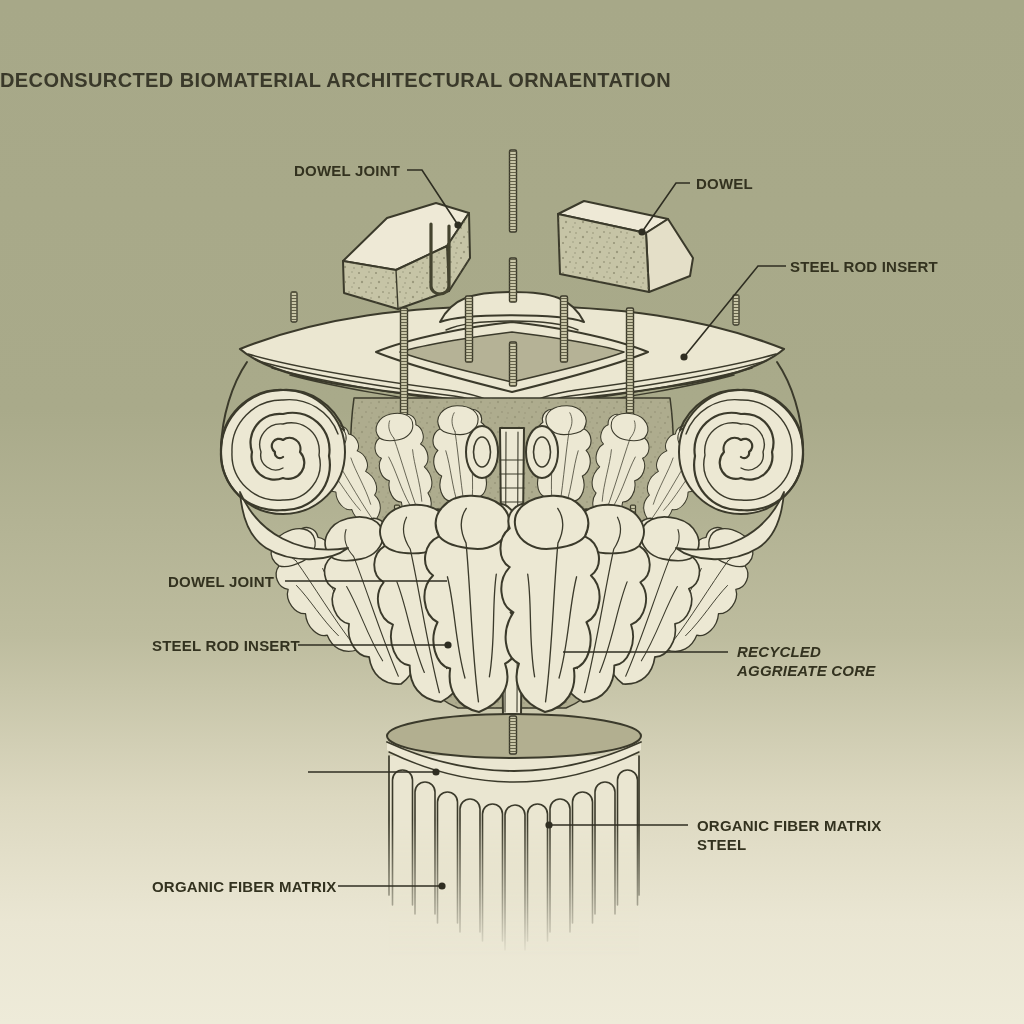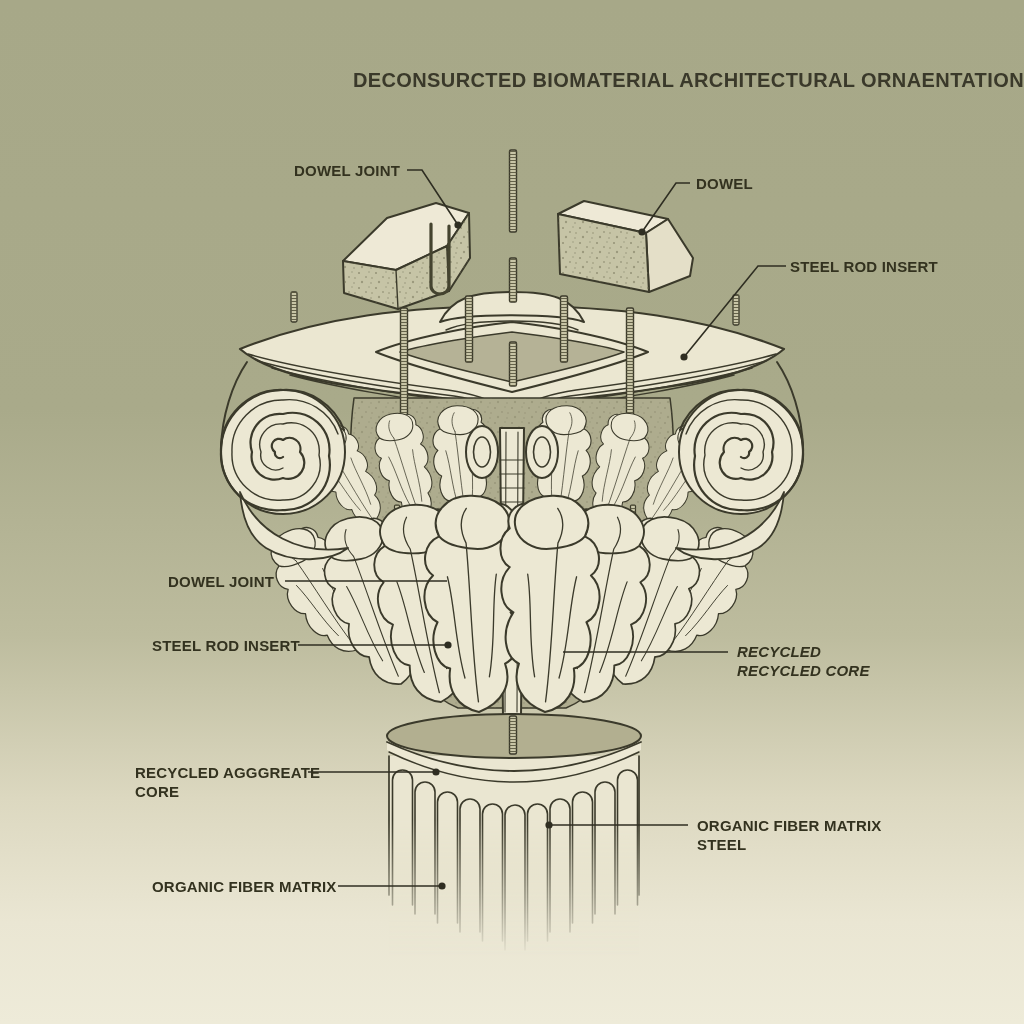--- a/index.html
+++ b/index.html
@@ -1,19 +1,19 @@
 <!DOCTYPE html>
 <html><head>
 <meta charset="utf-8">
 <style>
   html,body{margin:0;padding:0;background:#888;}
   #stage{position:relative;width:1024px;height:1024px;overflow:hidden;
          font-family:"Liberation Sans",sans-serif;}
   #art{position:absolute;left:0;top:0;width:1024px;height:1024px;}
-  .title{position:absolute;left:0;right:0;top:67px;text-align:right;
+  .title{position:absolute;left:0;right:0;top:67px;text-align:left;
          font:600 20px/26px "Liberation Sans",sans-serif;color:#3a392a;
          letter-spacing:.4px;}
   .label{position:absolute;font:600 15px/19px "Liberation Sans",sans-serif;
          color:#33321f;letter-spacing:.2px;white-space:nowrap;}
   svg path{stroke-linejoin:round;stroke-linecap:round;}
 </style>
 </head>
 <body>
 
 <div id="stage">
@@ -251,27 +251,23 @@
 <div class="label" style="left:696px;top:174px;text-align:center;">DOWEL</div>
 
 <div class="label" style="left:790px;top:257px;">STEEL ROD INSERT</div>
 
 <div class="label" style="left:168px;top:572px;">DOWEL JOINT</div>
 
 <div class="label" style="left:152px;top:636px;">STEEL ROD INSERT</div>
 
 <div class="label" style="left:737px;top:642px;font-style:italic;">
   <div>RECYCLED</div>
-  <div>RECYCLED CORE</div>
+  <div>AGGRIEATE CORE</div>
 </div>
 
-<div class="label" style="left:135px;top:763px;">
-  <div>RECYCLED AGGGREATE</div>
-  <div>CORE</div>
-</div>
 
 <div class="label" style="left:152px;top:877px;">ORGANIC FIBER MATRIX</div>
 
 <div class="label" style="left:697px;top:816px;">
   <div>ORGANIC FIBER MATRIX</div>
   <div>STEEL</div>
 </div>
 
 </div>
 

